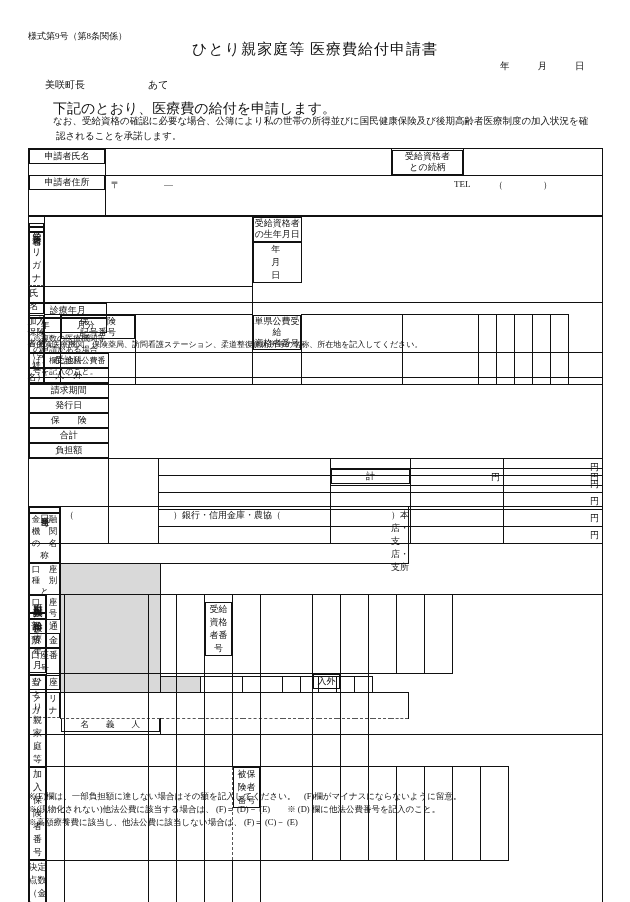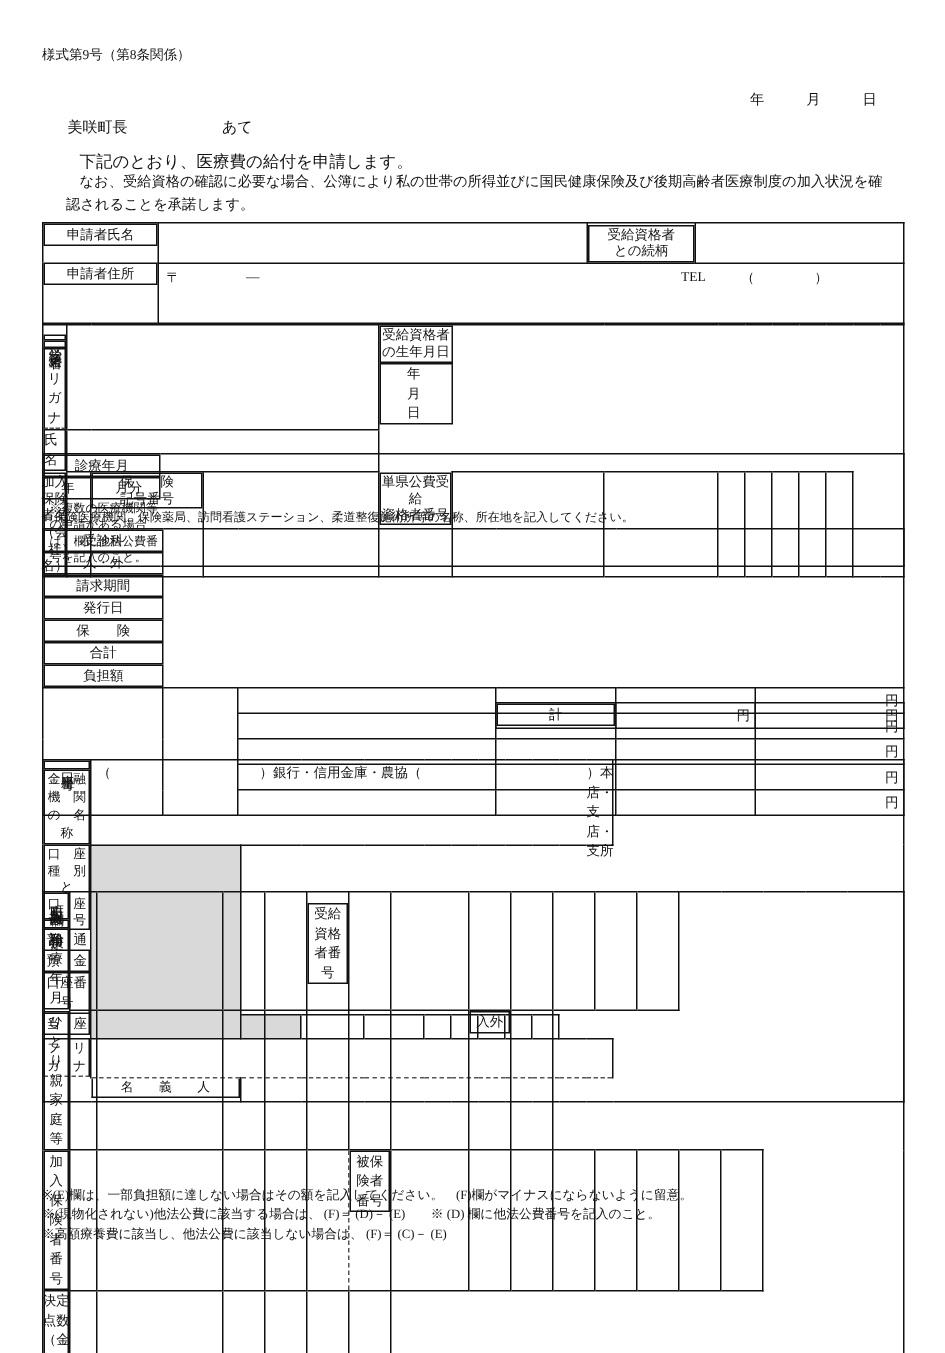--- a/index.html
+++ b/index.html
@@ -28,29 +28,30 @@
   .title{font-size:15px;letter-spacing:1px;}
   .note{font-size:8.5px;line-height:1.55;}
 </style>
 </head>
 <body>
 
 <div class="page">
 
   <div class="abs" style="left:28px;top:30px;font-size:9px;">様式第9号（第8条関係）</div>
 
+  <div class="abs title ctr" style="left:0;top:40px;width:630px;">ひとり親家庭等 医療費給付申請書</div>
 
   <div class="abs" style="left:500px;top:60px;font-size:9.5px;letter-spacing:3px;">年　　月　　日</div>
 
   <div class="abs" style="left:45px;top:78px;font-size:10px;">美咲町長</div>
   <div class="abs" style="left:148px;top:78px;font-size:10px;">あて</div>
 
-  <div class="abs" style="left:53px;top:100px;font-size:11px;">下記のとおり、医療費の給付を申請します。</div>
+  <div class="abs" style="left:53px;top:100px;font-size:14px;">下記のとおり、医療費の給付を申請します。</div>
   <div class="abs" style="left:53px;top:115px;font-size:9.5px;">なお、受給資格の確認に必要な場合、公簿により私の世帯の所得並びに国民健康保険及び後期高齢者医療制度の加入状況を確</div>
-  <div class="abs" style="left:44px;top:130px;font-size:9.5px;">認されることを承諾します。</div>
+  <div class="abs" style="left:56px;top:130px;font-size:9.5px;">認されることを承諾します。</div>
 
   <table class="abs b-out solid" style="left:28px;top:148px;width:574px;padding-left:32px;">
     <colgroup>
       <col style="width:77px">
         <col style="width:286px">
       <col style="width:72px">
         <col style="width:139px">
     </colgroup>
     <tbody>
         <tr style="height:26px">

